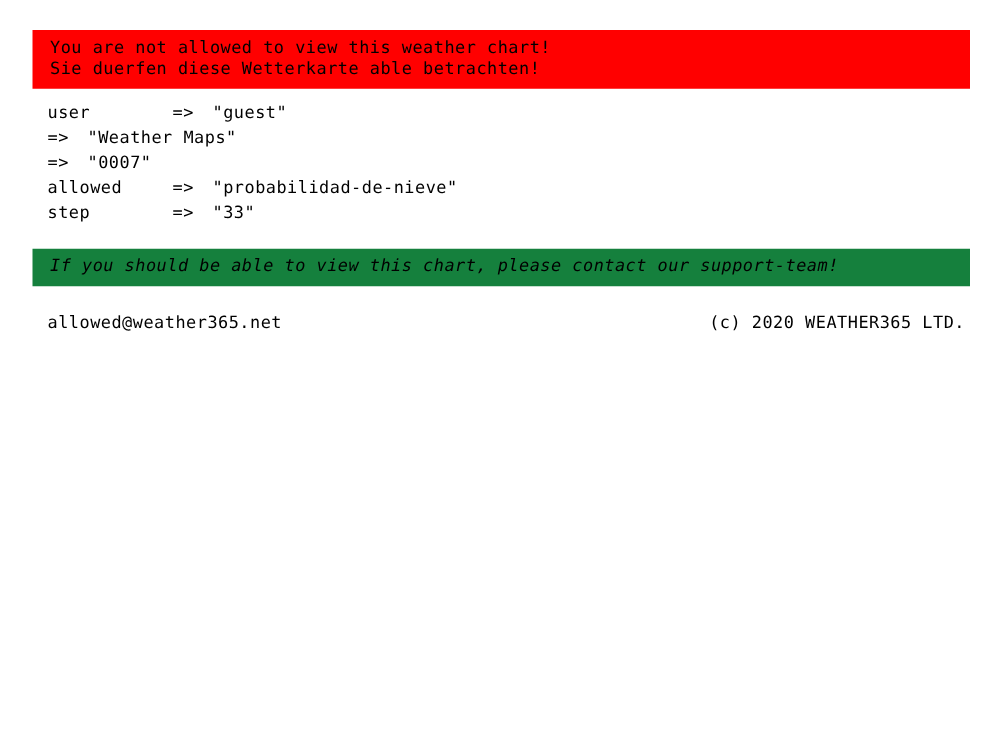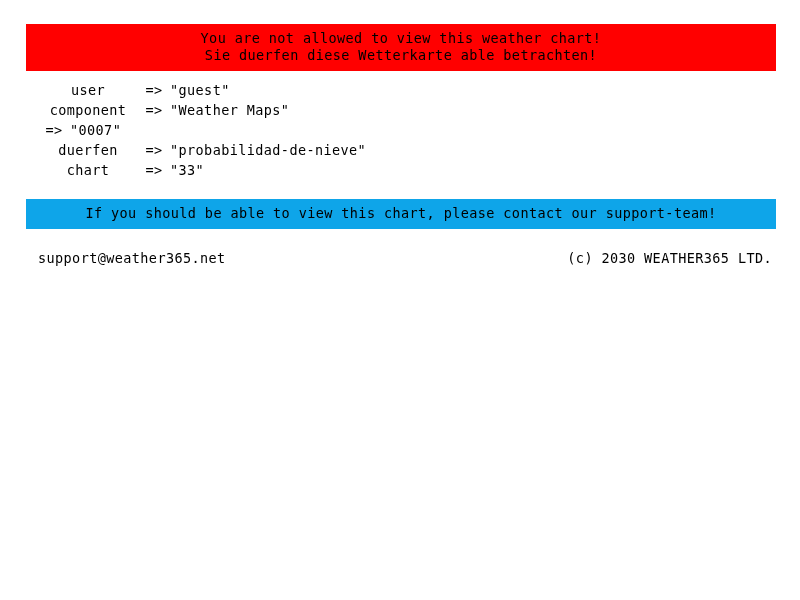--- a/index.html
+++ b/index.html
@@ -16,39 +16,39 @@
     position: relative;
     overflow: hidden;
   }
 
   .page {
     position: absolute;
     left: 0;
     top: 0;
     width: 800px;
     height: 600px;
-    text-align: center;
   }
 
   .banner {
     position: absolute;
     left: 26px;
     width: 750px;
     box-sizing: border-box;
     padding: 6px 14px 7px 14px;
   }
 
   .banner-error {
     top: 24px;
     background: #ff0000;
   }
 
   .banner-info {
     top: 199px;
-    background: #0ea5e9;
+    background: #15803d;
+    font-style: italic;
   }
 
   .banner-line {
     font-family: "DejaVu Sans Mono", monospace;
     font-size: 13.5px;
     letter-spacing: 0.4px;
     line-height: 17px;
     white-space: pre;
     color: #000000;
   }
@@ -123,42 +123,41 @@
     <div class="banner-line">Sie duerfen diese Wetterkarte able betrachten!</div>
   </div>
 
   <div class="params">
     <div class="param-row">
       <span class="param-key">user</span>
       <span class="param-arrow">=&gt;</span>
       <span class="param-val">"guest"</span>
     </div>
     <div class="param-row">
-      <span class="param-key">component</span>
       <span class="param-arrow">=&gt;</span>
       <span class="param-val">"Weather Maps"</span>
     </div>
     <div class="param-row">
       <span class="param-arrow">=&gt;</span>
       <span class="param-val">"0007"</span>
     </div>
     <div class="param-row">
-      <span class="param-key">duerfen</span>
+      <span class="param-key">allowed</span>
       <span class="param-arrow">=&gt;</span>
       <span class="param-val">"probabilidad-de-nieve"</span>
     </div>
     <div class="param-row">
-      <span class="param-key">chart</span>
+      <span class="param-key">step</span>
       <span class="param-arrow">=&gt;</span>
       <span class="param-val">"33"</span>
     </div>
   </div>
 
   <div class="banner banner-info">
     <div class="banner-line">If you should be able to view this chart, please contact our support-team!</div>
   </div>
 
   <div class="footer">
-    <a class="footer-left" href="#">support@weather365.net</a>
-    <span class="footer-right">(c) 2030 WEATHER365 LTD.</span>
+    <a class="footer-left" href="#">allowed@weather365.net</a>
+    <span class="footer-right">(c) 2020 WEATHER365 LTD.</span>
   </div>
 
 </div>
 
 </body></html>

